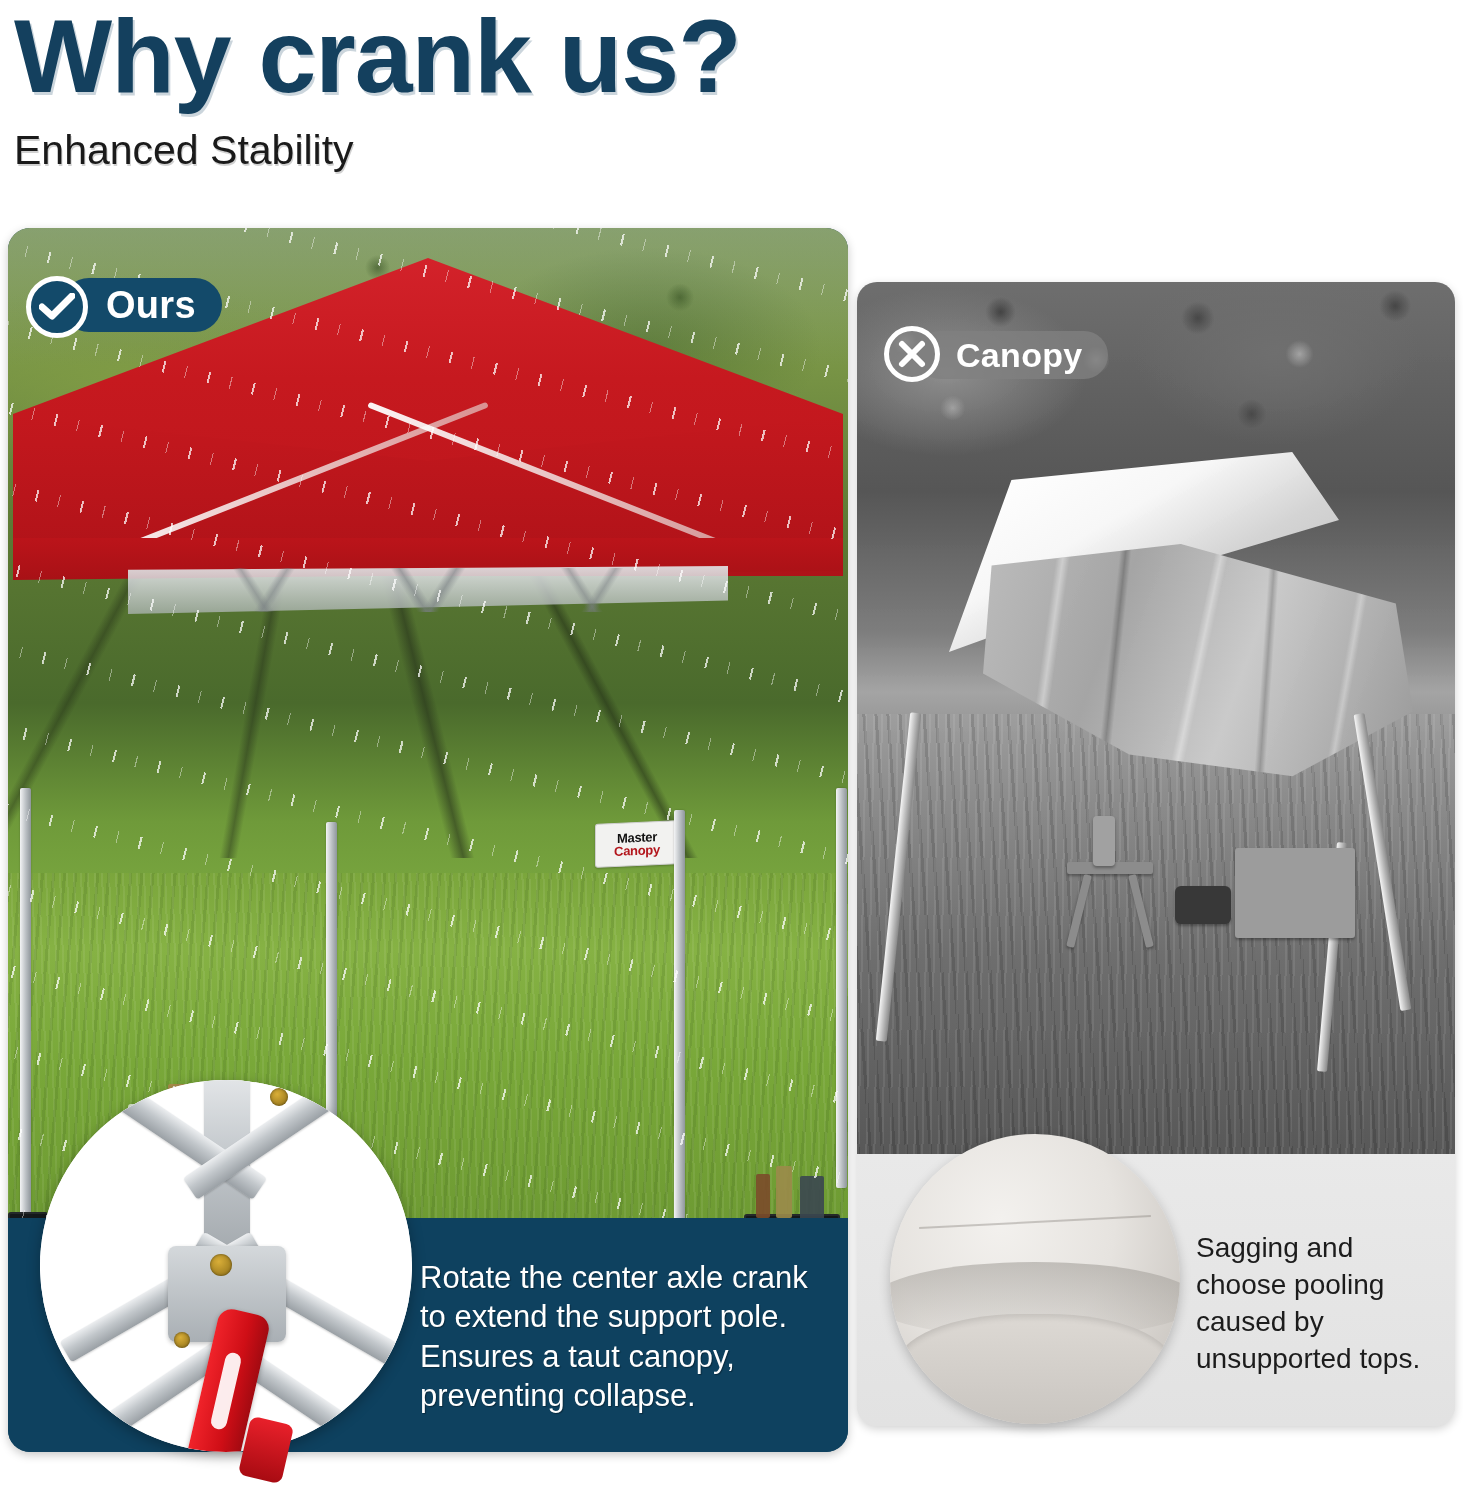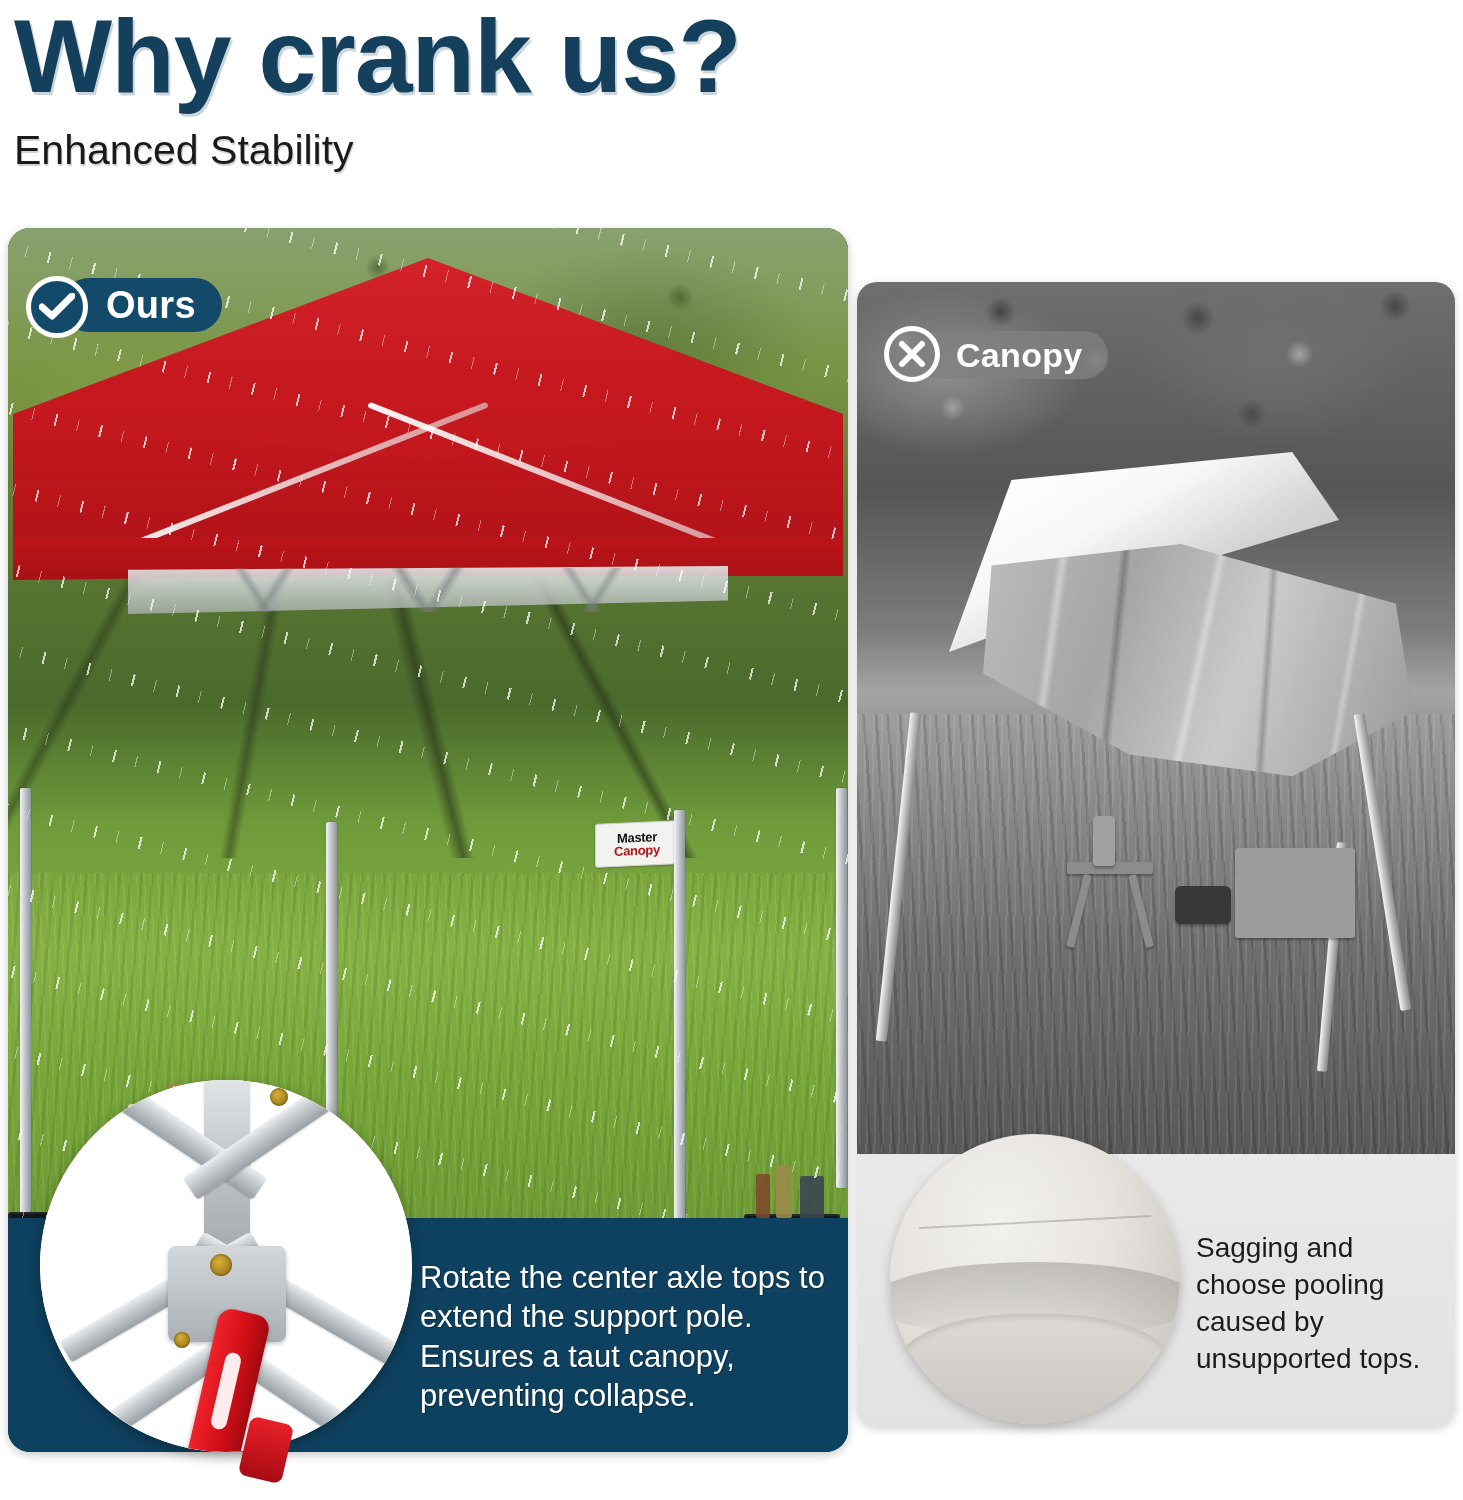--- a/index.html
+++ b/index.html
@@ -392,21 +392,21 @@
     <div class="hub"></div>
     <div class="screw" style="left:170px;top:174px"></div>
     <div class="screw" style="left:134px;top:252px;width:16px;height:16px"></div>
     <div class="screw" style="left:230px;top:8px;width:18px;height:18px"></div>
     <div class="crank-handle"></div>
     <div class="crank-slot"></div>
 
   </div>
   <div class="crank-tail" style="left:244px;top:1420px;z-index:5"></div>
 
-  <div class="caption-left-text">Rotate the center axle tops to extend the support pole. Ensures a taut canopy, preventing collapse.</div>
+  <div class="caption-left-text">Rotate the center axle crank to extend the support pole. Ensures a taut canopy, preventing collapse.</div>
 
   <div class="panel-right">
     <div class="photo-right">
       <div class="r-trees"></div>
       <div class="r-lawn"></div>
       <div class="sag-top"></div>
       <div class="sag-body"></div>
       <div class="sag-folds"></div>
       <div class="r-leg" style="left:36px;top:430px;width:11px;height:330px;transform:rotate(6deg)"></div>
       <div class="r-leg" style="left:520px;top:430px;width:11px;height:300px;transform:rotate(-9deg)"></div>

